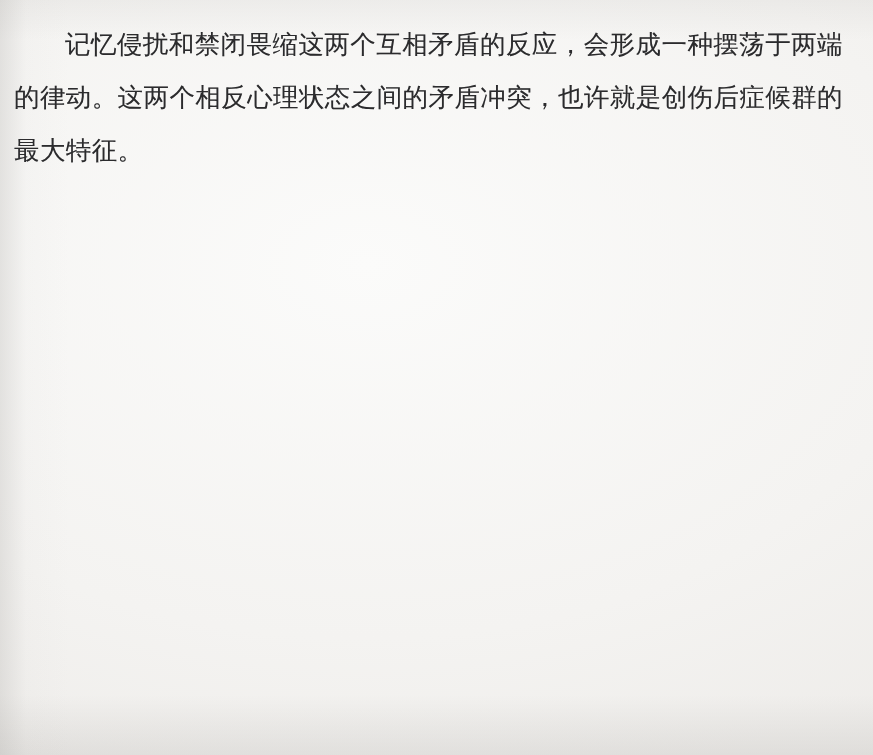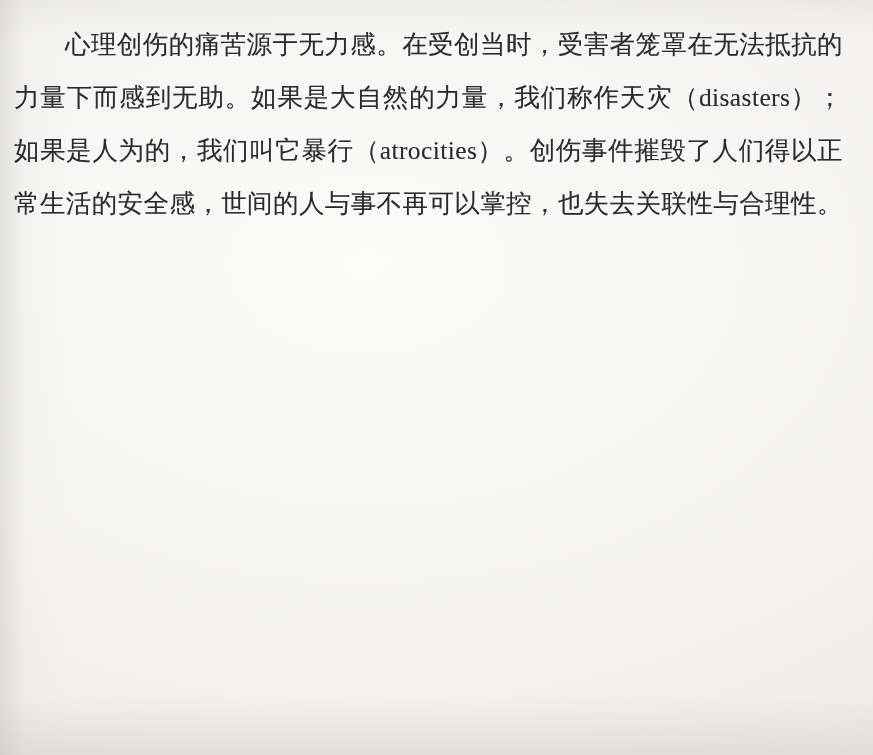--- a/index.html
+++ b/index.html
@@ -58,14 +58,14 @@
   p.para + p.para {
     margin-top: 50px;
   }
 </style>
 </head>
 <body>
 
 <div class="page"></div>
 
 <div class="text-block">
-  <p class="para">心理创伤的痛苦源于无力感。在受创当时，受害者笼罩在无法抵抗的力量下而感到无助。如果是大自然的力量，我们称作天灾（disasters）；如果是人为的，我们叫它暴行（atrocities）。创伤事件摧毁了人们得以正常生活的安全感，世间的人与事不再可以掌控，也失去关联性与合理性。</p>
+  <p class="para">记忆侵扰和禁闭畏缩这两个互相矛盾的反应，会形成一种摆荡于两端的律动。这两个相反心理状态之间的矛盾冲突，也许就是创伤后症候群的最大特征。</p>
 </div>
 
 </body></html>

